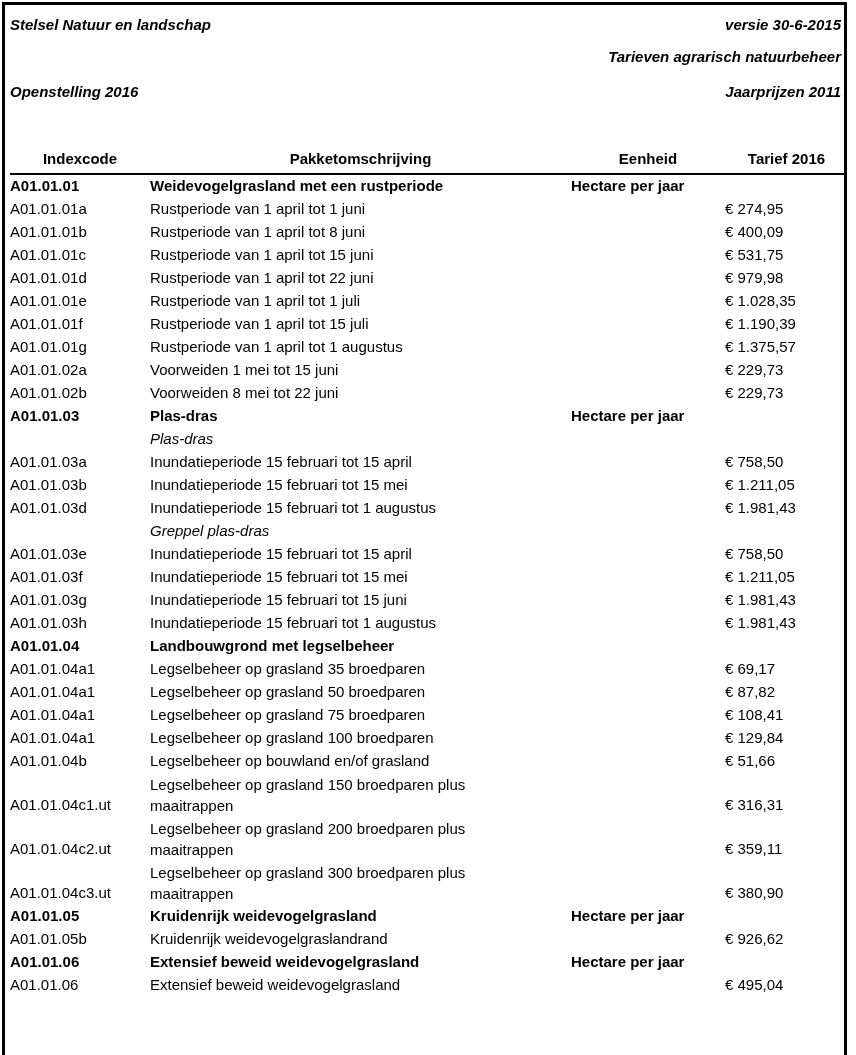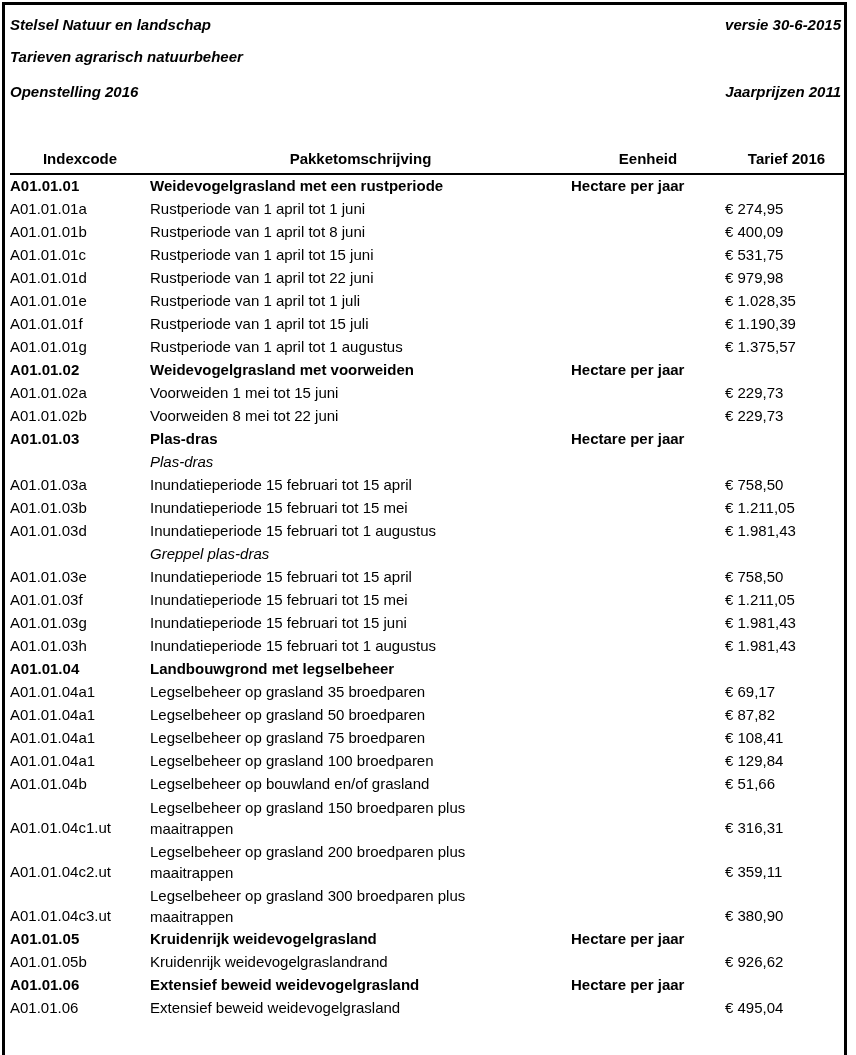--- a/index.html
+++ b/index.html
@@ -19,21 +19,21 @@
     border-bottom: none;
     background: #fff;
     overflow: hidden;
   }
   .doc-header {
     padding: 9px 3px 0 5px;
     font-size: 15px;
     font-weight: bold;
   }
   .header-line { display: flex; justify-content: space-between; line-height: 22px; font-style: italic; }
-  .header-line.l2 { margin-top: 10px; }
+  .header-line.l2 { margin-top: 10px; justify-content: flex-end; }
   .header-line.l3 { margin-top: 13px; }
   table.tariff {
     margin: 47px 0 0 5px;
     width: 838px;
     border-collapse: collapse;
     table-layout: fixed;
     font-size: 15px;
   }
   table.tariff col.c-code   { width: 140px; }
   table.tariff col.c-desc   { width: 421px; }
@@ -143,26 +143,20 @@
     <td class="col-tariff">€ 1.190,39</td>
   </tr>
 
   <tr>
     <td class="col-code">A01.01.01g</td>
     <td class="col-desc">Rustperiode van 1 april tot 1 augustus</td>
     <td class="col-unit"></td>
     <td class="col-tariff">€ 1.375,57</td>
   </tr>
 
-  <tr class="bold">
-    <td class="col-code">A01.01.02</td>
-    <td class="col-desc">Weidevogelgrasland met voorweiden</td>
-    <td class="col-unit">Hectare per jaar</td>
-    <td class="col-tariff"></td>
-  </tr>
 
   <tr>
     <td class="col-code">A01.01.02a</td>
     <td class="col-desc">Voorweiden 1 mei tot 15 juni</td>
     <td class="col-unit"></td>
     <td class="col-tariff">€ 229,73</td>
   </tr>
 
   <tr>
     <td class="col-code">A01.01.02b</td>

